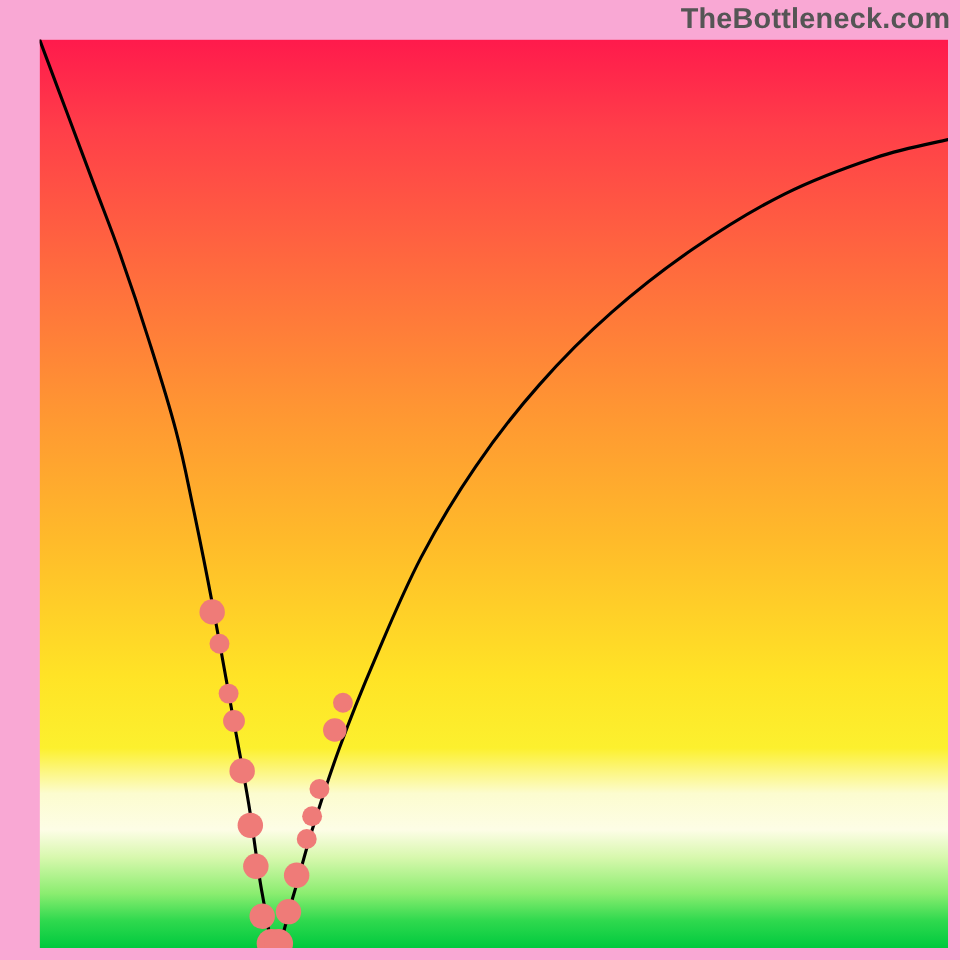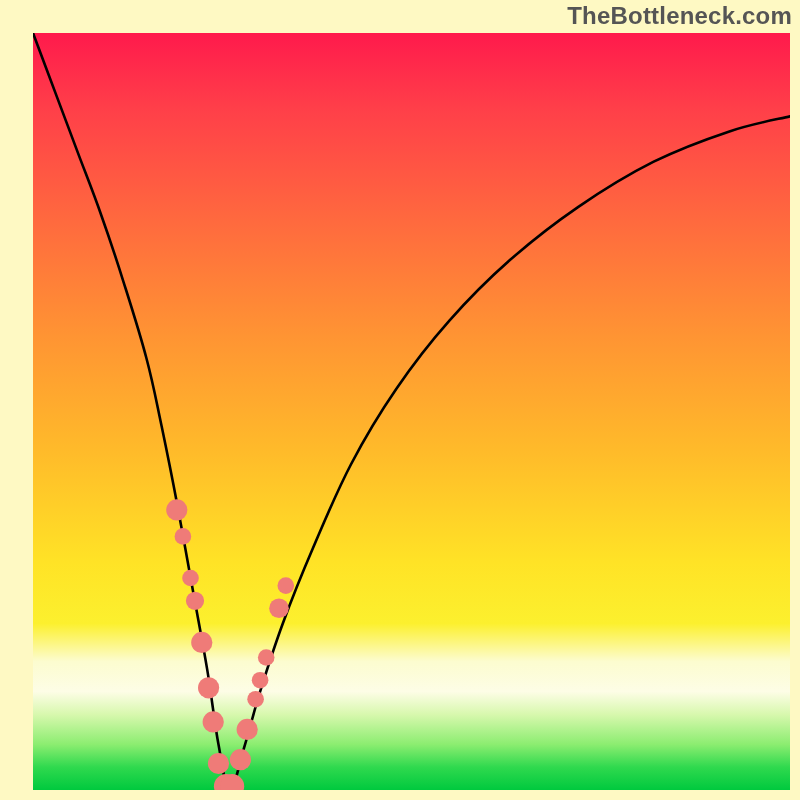--- a/index.html
+++ b/index.html
@@ -8,21 +8,21 @@
     width: 800px;
     height: 800px;
     overflow: hidden;
     font-family: Arial, Helvetica, sans-serif;
     background: #000;
   }
   .frame {
     position: relative;
     width: 800px;
     height: 800px;
-    background: #fef9c3;
+    background: #f9a8d4;
   }
   .plot-area {
     position: absolute;
     left: 33px;
     top: 33px;
     width: 757px;
     height: 757px;
     overflow: hidden;
   }
   .gradient {

